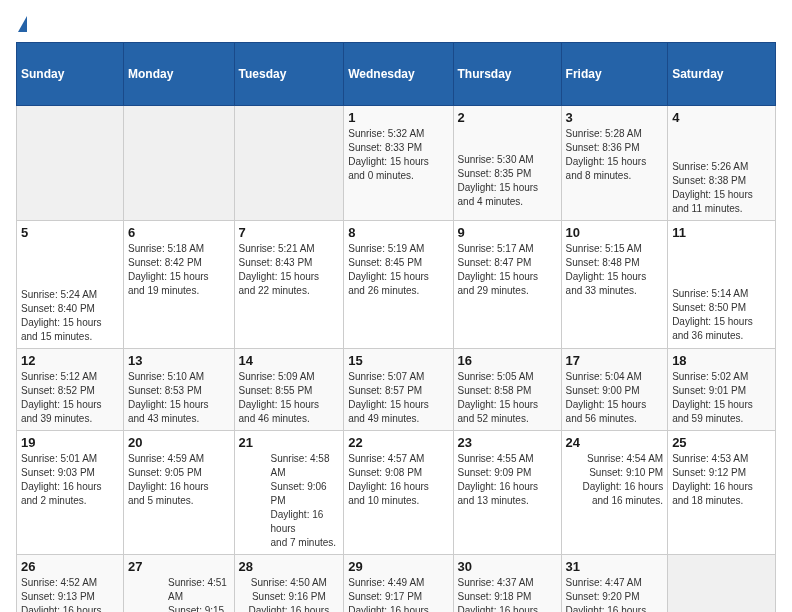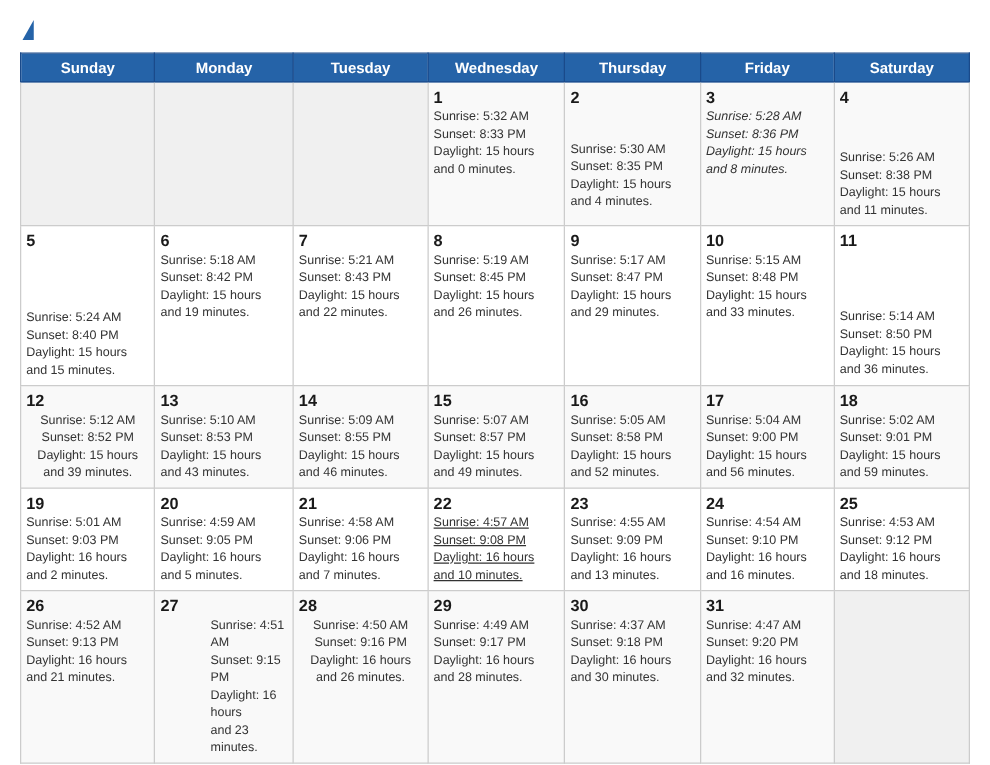--- a/index.html
+++ b/index.html
@@ -48,22 +48,22 @@
       color: #333;
     }
     .calendar {
       width: 100%;
       border-collapse: collapse;
       font-size: 11px;
     }
     .calendar thead th {
       background-color: #2563a8;
       color: #fff;
-      padding: 4px 4px;
-      text-align: center;
+      padding: 24px 4px;
+      text-align: left;
       font-size: 12px;
       border: 1px solid #1a4a8a;
     }
     .calendar tbody td {
       border: 1px solid #ccc;
       vertical-align: top;
       padding: 4px;
       width: 113px;
       min-height: 80px;
       background: #fff;
@@ -134,21 +134,21 @@
         </td>
         <td>
           <div class="day-number">2</div>
           <div class="day-detail" style="white-space: pre-line; margin-top: 28px;">Sunrise: 5:30 AM
 Sunset: 8:35 PM
 Daylight: 15 hours
 and 4 minutes.</div>
         </td>
         <td>
           <div class="day-number">3</div>
-          <div class="day-detail" style="white-space: pre-line; font-style: italic;">Sunrise: 5:28 AM
+          <div class="day-detail" style="white-space: pre-line;">Sunrise: 5:28 AM
 Sunset: 8:36 PM
 Daylight: 15 hours
 and 8 minutes.</div>
         </td>
         <td>
           <div class="day-number">4</div>
           <div class="day-detail" style="white-space: pre-line; margin-top: 35px;">Sunrise: 5:26 AM
 Sunset: 8:38 PM
 Daylight: 15 hours
 and 11 minutes.</div>
@@ -201,21 +201,21 @@
           <div class="day-number">11</div>
           <div class="day-detail" style="white-space: pre-line; margin-top: 47px;">Sunrise: 5:14 AM
 Sunset: 8:50 PM
 Daylight: 15 hours
 and 36 minutes.</div>
         </td>
       </tr>
       <tr>
         <td>
           <div class="day-number">12</div>
-          <div class="day-detail" style="white-space: pre-line; text-align: center;">Sunrise: 5:12 AM
+          <div class="day-detail" style="white-space: pre-line;">Sunrise: 5:12 AM
 Sunset: 8:52 PM
 Daylight: 15 hours
 and 39 minutes.</div>
         </td>
         <td>
           <div class="day-number">13</div>
           <div class="day-detail" style="white-space: pre-line;">Sunrise: 5:10 AM
 Sunset: 8:53 PM
 Daylight: 15 hours
 and 43 minutes.</div>
@@ -266,42 +266,42 @@
         </td>
         <td>
           <div class="day-number">20</div>
           <div class="day-detail" style="white-space: pre-line;">Sunrise: 4:59 AM
 Sunset: 9:05 PM
 Daylight: 16 hours
 and 5 minutes.</div>
         </td>
         <td>
           <div class="day-number">21</div>
-          <div class="day-detail" style="white-space: pre-line;">Sunrise: 4:58 AM
+          <div class="day-detail" style="white-space: pre-line; margin-left: 32px;">Sunrise: 4:58 AM
 Sunset: 9:06 PM
 Daylight: 16 hours
 and 7 minutes.</div>
         </td>
         <td>
           <div class="day-number">22</div>
-          <div class="day-detail" style="white-space: pre-line; text-decoration: underline;">Sunrise: 4:57 AM
+          <div class="day-detail" style="white-space: pre-line;">Sunrise: 4:57 AM
 Sunset: 9:08 PM
 Daylight: 16 hours
 and 10 minutes.</div>
         </td>
         <td>
           <div class="day-number">23</div>
           <div class="day-detail" style="white-space: pre-line;">Sunrise: 4:55 AM
 Sunset: 9:09 PM
 Daylight: 16 hours
 and 13 minutes.</div>
         </td>
         <td>
           <div class="day-number">24</div>
-          <div class="day-detail" style="white-space: pre-line;">Sunrise: 4:54 AM
+          <div class="day-detail" style="white-space: pre-line; text-align: right;">Sunrise: 4:54 AM
 Sunset: 9:10 PM
 Daylight: 16 hours
 and 16 minutes.</div>
         </td>
         <td>
           <div class="day-number">25</div>
           <div class="day-detail" style="white-space: pre-line;">Sunrise: 4:53 AM
 Sunset: 9:12 PM
 Daylight: 16 hours
 and 18 minutes.</div>

